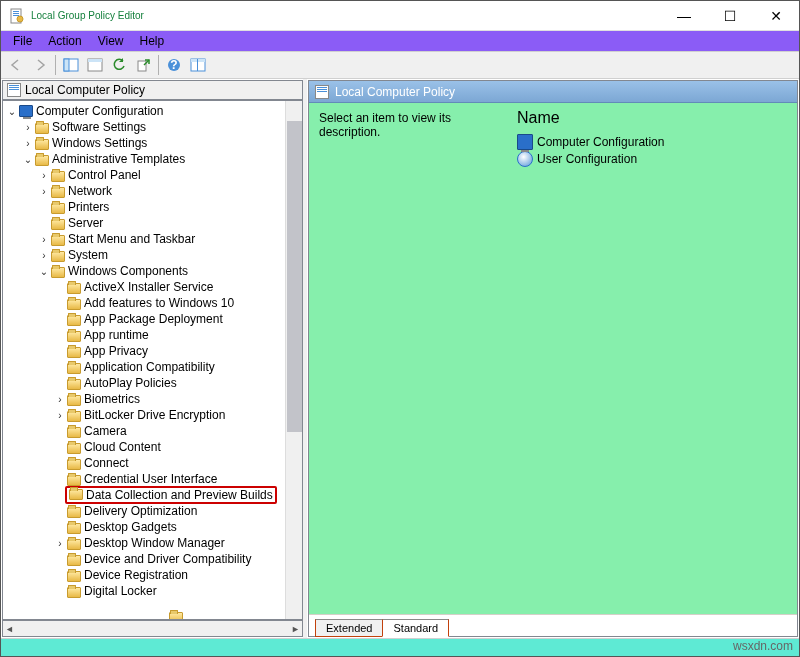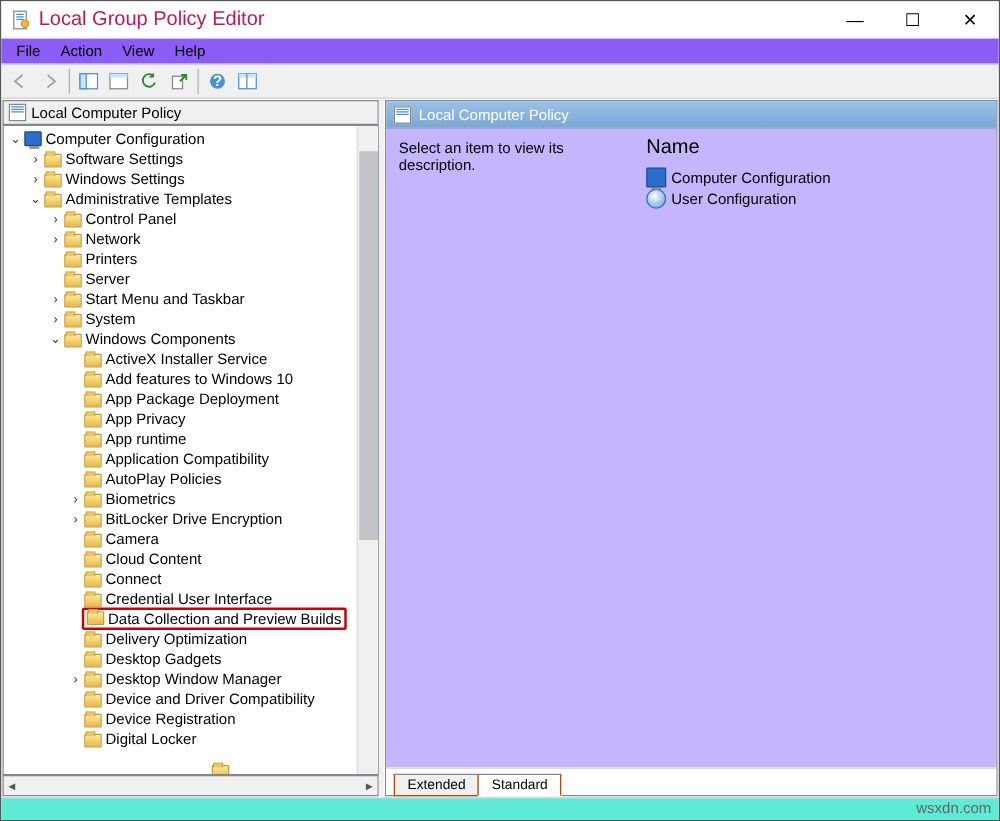--- a/index.html
+++ b/index.html
@@ -1,21 +1,21 @@
 <!DOCTYPE html>
 <html><head>
 <meta charset="utf-8">
 <style>
 * { box-sizing: border-box; margin: 0; padding: 0; font-family: "Segoe UI", Tahoma, sans-serif; font-size: 12px; }
 body { background: #fff; width: 800px; height: 657px; overflow: hidden; position: relative; border: 1px solid #555; }
 
 
 .titlebar { height: 30px; display: flex; align-items: center; padding: 0 0 0 8px; background: #fff; border-bottom: 1px solid #e0e0e0; }
 .titlebar .app-icon { width: 16px; height: 16px; margin-right: 6px; }
-.titlebar .title { flex: 1; font-size: 16px; color: #be185d; }
+.titlebar .title { flex: 1; font-size: 10px; color: #15803d; }
 .win-controls { display: flex; height: 100%; }
 .win-btn { width: 46px; height: 100%; display: flex; align-items: center; justify-content: center; font-size: 14px; font-family: "Segoe MDL2 Assets", Arial; cursor: default; }
 
 
 .menubar { height: 20px; display: flex; align-items: center; padding: 0 4px; background: #8b5cf6;}
 .menuitem { padding: 2px 8px; cursor: default; }
 
 
 .toolbar { height: 28px; border-top: 1px solid #d0d0d0; border-bottom: 1px solid #d0d0d0; background: #f0f0f0; display: flex; align-items: center; padding: 0 4px; gap: 2px; }
 .tool-btn { width: 22px; height: 22px; display: flex; align-items: center; justify-content: center; border: 1px solid transparent; }
@@ -45,21 +45,21 @@
 .tree-scrollbar { position:absolute; right:0; top:0; width:17px; height:100%; background:#f0f0f0; border-left:1px solid #ddd;}
 .tree-scrollbar .thumb { background:#c2c3c9; width:15px; margin:1px; }
 
 
 .h-scroll { height:17px; background:#f0f0f0; border:1px solid #828790; margin: -1px 0 1px 1px; display:flex; justify-content:space-between; align-items:center; padding:0 2px;}
 .h-scroll span { color:#555; font-size:9px;}
 
 
 .right-header { height: 22px; background: linear-gradient(#9ac1e8, #7ca7d4); border-bottom:1px solid #628cb8; display:flex; align-items:center; padding:0 6px; gap:6px; color:#fff; }
 .right-header .icon { width:14px; height:14px; }
-.right-body { flex:1; display:flex; background:#c4b5fd; }
+.right-body { flex:1; display:flex; background:#86efac; }
 .desc-col { width:200px; padding:8px 10px; color:#000; font-size:12px;}
 .items-col { flex:1; padding: 4px 8px; }
 .col-header { font-size:16px; padding:2px 0 6px; border-bottom: none; }
 .r-item { display:flex; align-items:center; gap:4px; padding:1px 0; height:17px;}
 .r-item .icon { width:16px; height:16px; }
 
 
 .tabs { height: 22px; display:flex; align-items:flex-end; padding-left:6px; background:#fff; border-top:1px solid #d4d0c8;}
 .tab { border:1px solid #c2410c; border-top:1px solid #888; background:#f0f0f0; padding:2px 10px; font-size:11px; margin-right:-1px; cursor:default; position:relative; top:1px;}
 .tab.active { background:#fff; border-bottom:1px solid #fff; }
@@ -231,26 +231,26 @@
               <span class="node-label">Add features to Windows 10</span>
             </div>
             <div class="tree-node" style="padding-left: 50px;">
               <span class="glyph empty">›</span>
               <span class="folder node-icon"></span>
               <span class="node-label">App Package Deployment</span>
             </div>
             <div class="tree-node" style="padding-left: 50px;">
               <span class="glyph empty">›</span>
               <span class="folder node-icon"></span>
+              <span class="node-label">App runtime</span>
+            </div>
+            <div class="tree-node" style="padding-left: 50px;">
+              <span class="glyph empty">›</span>
+              <span class="folder node-icon"></span>
               <span class="node-label">App Privacy</span>
-            </div>
-            <div class="tree-node" style="padding-left: 50px;">
-              <span class="glyph empty">›</span>
-              <span class="folder node-icon"></span>
-              <span class="node-label">App runtime</span>
             </div>
             <div class="tree-node" style="padding-left: 50px;">
               <span class="glyph empty">›</span>
               <span class="folder node-icon"></span>
               <span class="node-label">Application Compatibility</span>
             </div>
             <div class="tree-node" style="padding-left: 50px;">
               <span class="glyph empty">›</span>
               <span class="folder node-icon"></span>
               <span class="node-label">AutoPlay Policies</span>

